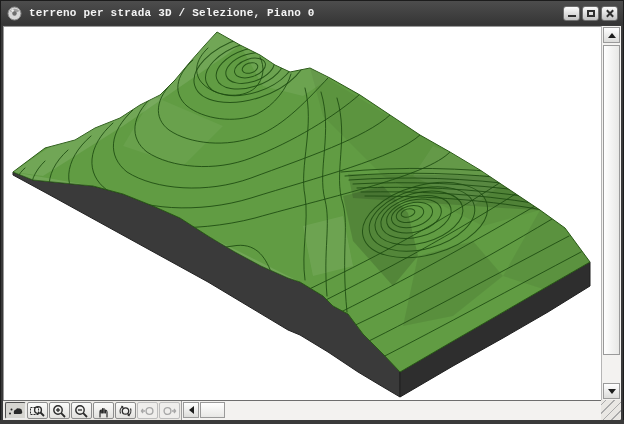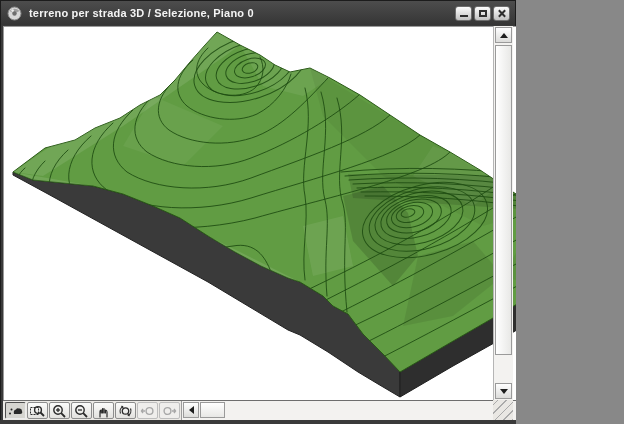--- a/index.html
+++ b/index.html
@@ -1,21 +1,21 @@
 <!DOCTYPE html>
 <html style="--titlebar-top: #4d4d4d; --titlebar-bottom: #353535; --terrain-green: #619c43; --terrain-green-light: #7db05f; --terrain-green-dark: #4a7f30; --contour-line: #1c4a10; --base-left: #3a3a3a; --base-right: #2e2e2e; --chrome: #eceae6;"><head>
 <meta charset="utf-8">
 <style>
   html,body{margin:0;padding:0;background:#888;}
   *{box-sizing:border-box;}
   .window{
-    position:relative;width:516px;height:424px;
+    position:relative;width:624px;height:424px;
     background:#3a3a3a;
     box-shadow:inset 0 0 0 1px #1c1c1c;
-    font-family:Liberation Sans, sans-serif;
+    font-family:Liberation Mono, monospace;
     overflow:hidden;
   }
   
   .titlebar{
     position:absolute;left:1px;top:1px;right:1px;height:24px;
     background:linear-gradient(var(--titlebar-top,#4d4d4d),var(--titlebar-bottom,#353535));
     display:flex;align-items:center;
   }
   .win-icon{width:15px;height:15px;margin-left:6px;flex:0 0 auto;}
   .title-text{

